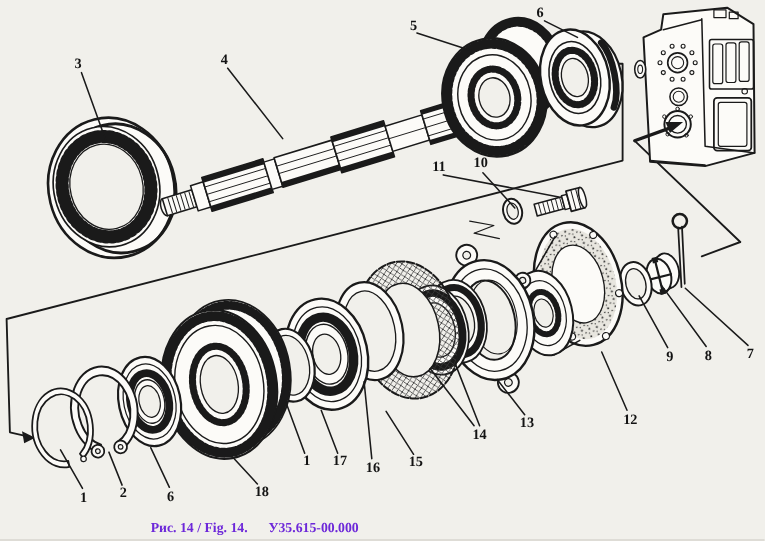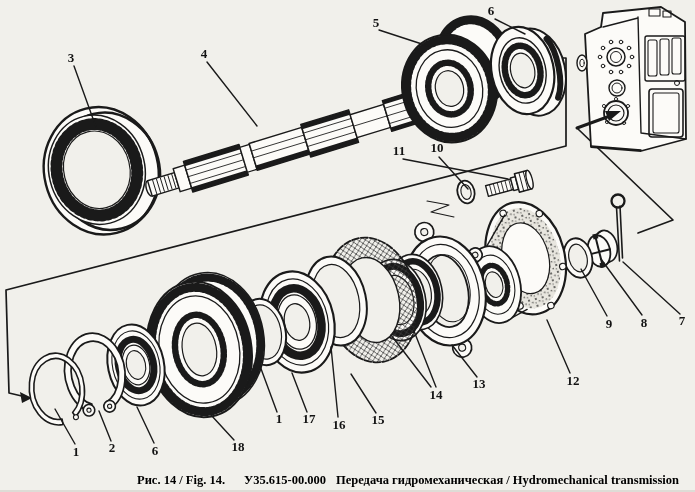--- a/index.html
+++ b/index.html
@@ -10,21 +10,21 @@
   }
   .stage{position:absolute;inset:0;}
   svg{display:block;}
   .wh{fill:#fcfbf8;stroke:#1a1a1a;}
   .bgf{fill:#f1f0eb;stroke:#1a1a1a;}
   .ln{fill:none;stroke:#1a1a1a;}
   .teeth{fill:none;stroke:#1a1a1a;}
   .lbl{font:bold 13px "Liberation Serif", serif;fill:#131313;text-anchor:middle;}
   .caption{
     position:absolute;left:0;top:473px;width:695px;height:19px;
-    font:bold 12.5px "Liberation Serif", serif;color:#000000;white-space:nowrap;
+    font:bold 12.5px "Liberation Serif", serif;color:#6d28d9;white-space:nowrap;
   }
   .caption .c1{position:absolute;left:137px;}
   .caption .c2{position:absolute;left:244px;}
   .caption .c3{position:absolute;left:336px;}
   .bottom-edge{position:absolute;left:0;bottom:0;width:695px;height:2px;background:#dedcd6;}
 </style>
 </head>
 <body>
 
 <div class="stage">
@@ -333,15 +333,14 @@
     <text class="lbl" x="609" y="328">9</text>
     <text class="lbl" x="644" y="327">8</text>
     <text class="lbl" x="682" y="325">7</text>
   </g>
 </svg>
 </div>
 
 <div class="caption">
   <span class="c1">Рис. 14 / Fig. 14.</span>
   <span class="c2">У35.615-00.000</span>
-  <span class="c3">Передача гидромеханическая / Hydromechanical transmission</span>
 </div>
 <div class="bottom-edge"></div>
 
 </body></html>

